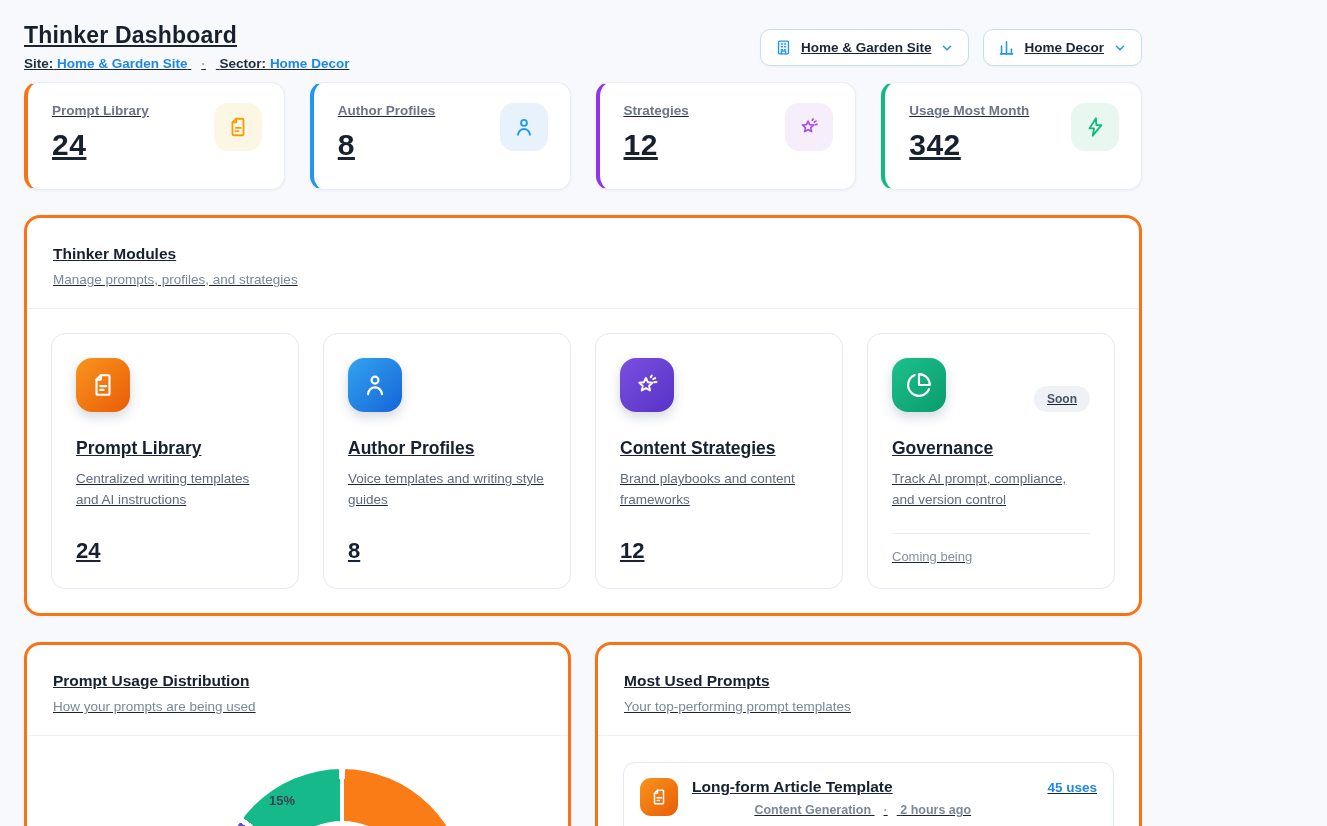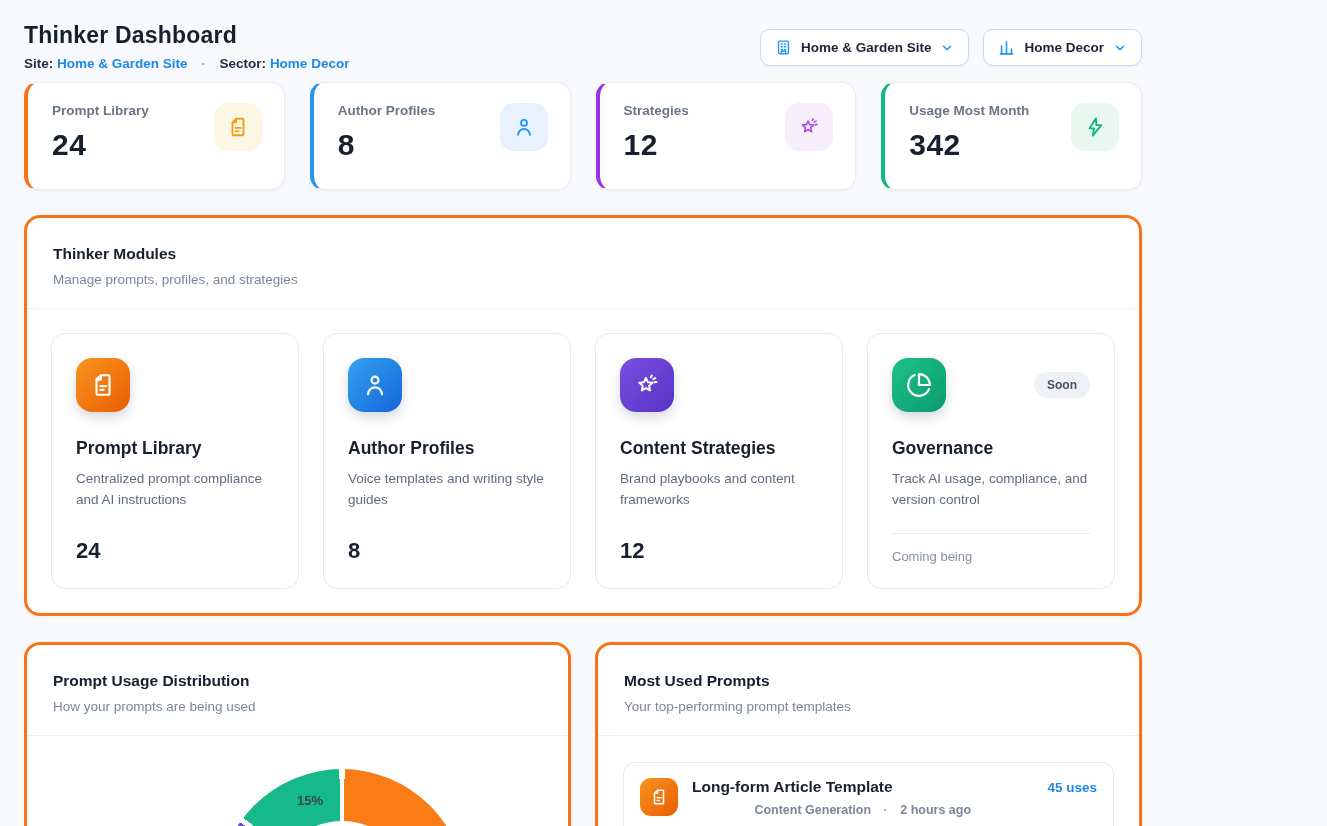--- a/index.html
+++ b/index.html
@@ -2,21 +2,21 @@
 <html><head>
 <meta charset="utf-8">
 <style>
   * { box-sizing: border-box; }
   html,body { margin:0; padding:0; }
   body {
     width:1327px; height:826px; overflow:hidden;
     background:#f7f9fc; color:#1a2433;
     font-family:"Liberation Sans", sans-serif;
   }
-  .page { width:1166px; height:826px; padding:22px 24px 1px; overflow:hidden; }
+  .page { width:1166px; height:826px; padding:22px 24px 1px; overflow:hidden;text-decoration:underline; }
 
   
   .topbar { display:flex; justify-content:space-between; align-items:flex-start; }
   .page-title { margin:0; font-size:23px; line-height:26px; font-weight:800; color:#16202e; letter-spacing:.2px; }
   .subline { margin-top:7px; font-size:13.5px; line-height:17px; font-weight:700; }
   .subline .lbl { color:#243042; }
   .subline .link { color:#1e88e5; cursor:pointer; }
   .subline .dot { color:#9aa6b5; margin:0 10px; }
   .selectors { display:flex; gap:14px; margin-top:7px; }
   .selector {
@@ -55,21 +55,21 @@
   .panel-sub { margin-top:8px; font-size:13.5px; color:#7b8798; line-height:17px; }
   .divider { height:1px; background:#edf1f6; }
 
   
   .modules-panel { margin-top:25px; }
   .modules-body { padding:24px; display:grid; grid-template-columns:repeat(4,1fr); gap:24px; }
   .module-card {
     border:1px solid #e5ebf3; border-radius:14px; padding:24px; height:256px;
     display:flex; flex-direction:column; cursor:pointer; background:#fff;
   }
-  .module-top { display:flex; justify-content:space-between; align-items:center; }
+  .module-top { display:flex; justify-content:space-between; align-items:flex-end; }
   .module-tile {
     width:54px; height:54px; border-radius:16px; color:#fff; flex:none;
     display:flex; align-items:center; justify-content:center;
     box-shadow:0 5px 12px rgba(20,40,80,.18);
   }
   .grad-orange { background:linear-gradient(135deg,#f9941d,#e95d06); }
   .grad-blue   { background:linear-gradient(135deg,#33a3f0,#1465d8); }
   .grad-purple { background:linear-gradient(135deg,#7a4fe0,#5733c6); }
   .grad-green  { background:linear-gradient(135deg,#1dc08b,#0a9c6d); }
   .soon-badge { background:#eef1f6; color:#465262; font-size:12px; font-weight:700; padding:6px 13px; border-radius:999px; }
@@ -78,21 +78,21 @@
   .module-count { margin-top:auto; font-size:22px; font-weight:800; color:#16202e; }
   .module-divider { margin-top:auto; height:1px; background:#e9eef4; }
   .module-footer { margin-top:15px; font-size:13px; color:#8591a3; }
 
   
   .bottom { margin-top:26px; display:grid; grid-template-columns:1fr 1fr; gap:24px; }
   .bottom .panel { height:232px; overflow:hidden; }
   .chart-body { position:relative; height:140px; }
   .donut { position:absolute; left:191px; top:33px; width:248px; height:248px; border-radius:50%; }
   .donut-hole { position:absolute; inset:52px; background:#fff; border-radius:50%; }
-  .donut-label { position:absolute; left:92px; top:31px; transform:translate(-50%,-50%);
+  .donut-label { position:absolute; left:64px; top:31px; transform:translate(-50%,-50%);
     font-size:13px; font-weight:800; color:#3a4350; }
 
   .prompt-item {
     margin:26px 25px 0; border:1px solid #e2eaf2; border-radius:12px;
     padding:15px 16px; display:flex; align-items:flex-start; gap:14px;
     height:90px; cursor:pointer; background:#fff;
   }
   .prompt-tile {
     width:38px; height:38px; border-radius:11px; flex:none; color:#fff;
     display:flex; align-items:center; justify-content:center;
@@ -218,21 +218,21 @@
         <div class="module-top">
           <div class="module-tile grad-orange">
             <svg width="26" height="26" viewBox="0 0 24 24" fill="none" stroke="currentColor" stroke-width="2" stroke-linecap="round" stroke-linejoin="round">
                 <path d="M10 3h7a1 1 0 0 1 1 1v16a1 1 0 0 1-1 1H7a1 1 0 0 1-1-1V7z"></path>
                 <path d="M10 3v4H6"></path>
                 <path d="M9.5 13h5.5M9.5 16.5h3"></path>
               </svg>
           </div>
         </div>
         <div class="module-title">Prompt Library</div>
-        <div class="module-desc">Centralized prompt compliance and AI instructions</div>
+        <div class="module-desc">Centralized writing templates and AI instructions</div>
         <div class="module-count">24</div>
       </div>
 
       <div class="module-card">
         <div class="module-top">
           <div class="module-tile grad-blue">
             <svg width="26" height="26" viewBox="0 0 24 24" fill="none" stroke="currentColor" stroke-width="2" stroke-linecap="round" stroke-linejoin="round">
                 <circle cx="12" cy="7.5" r="3.2"></circle>
                 <path d="M5.5 20.5c.8-4.2 3.2-6.3 6.5-6.3s5.7 2.1 6.5 6.3"></path>
               </svg>
@@ -261,21 +261,21 @@
         <div class="module-top">
           <div class="module-tile grad-green">
             <svg width="26" height="26" viewBox="0 0 24 24" fill="none" stroke="currentColor" stroke-width="2" stroke-linecap="round" stroke-linejoin="round">
                 <path d="M21.2 15.9A10 10 0 1 1 8 2.8"></path>
                 <path d="M22 12A10 10 0 0 0 12 2v10z"></path>
               </svg>
           </div>
           <span class="soon-badge">Soon</span>
         </div>
         <div class="module-title">Governance</div>
-        <div class="module-desc">Track AI usage, compliance, and version control</div>
+        <div class="module-desc">Track AI prompt, compliance, and version control</div>
         <div class="module-divider"></div>
         <div class="module-footer">Coming being</div>
       </div>
 
     </div>
   </div>
 
   <div class="bottom">
 
     <div class="panel">

